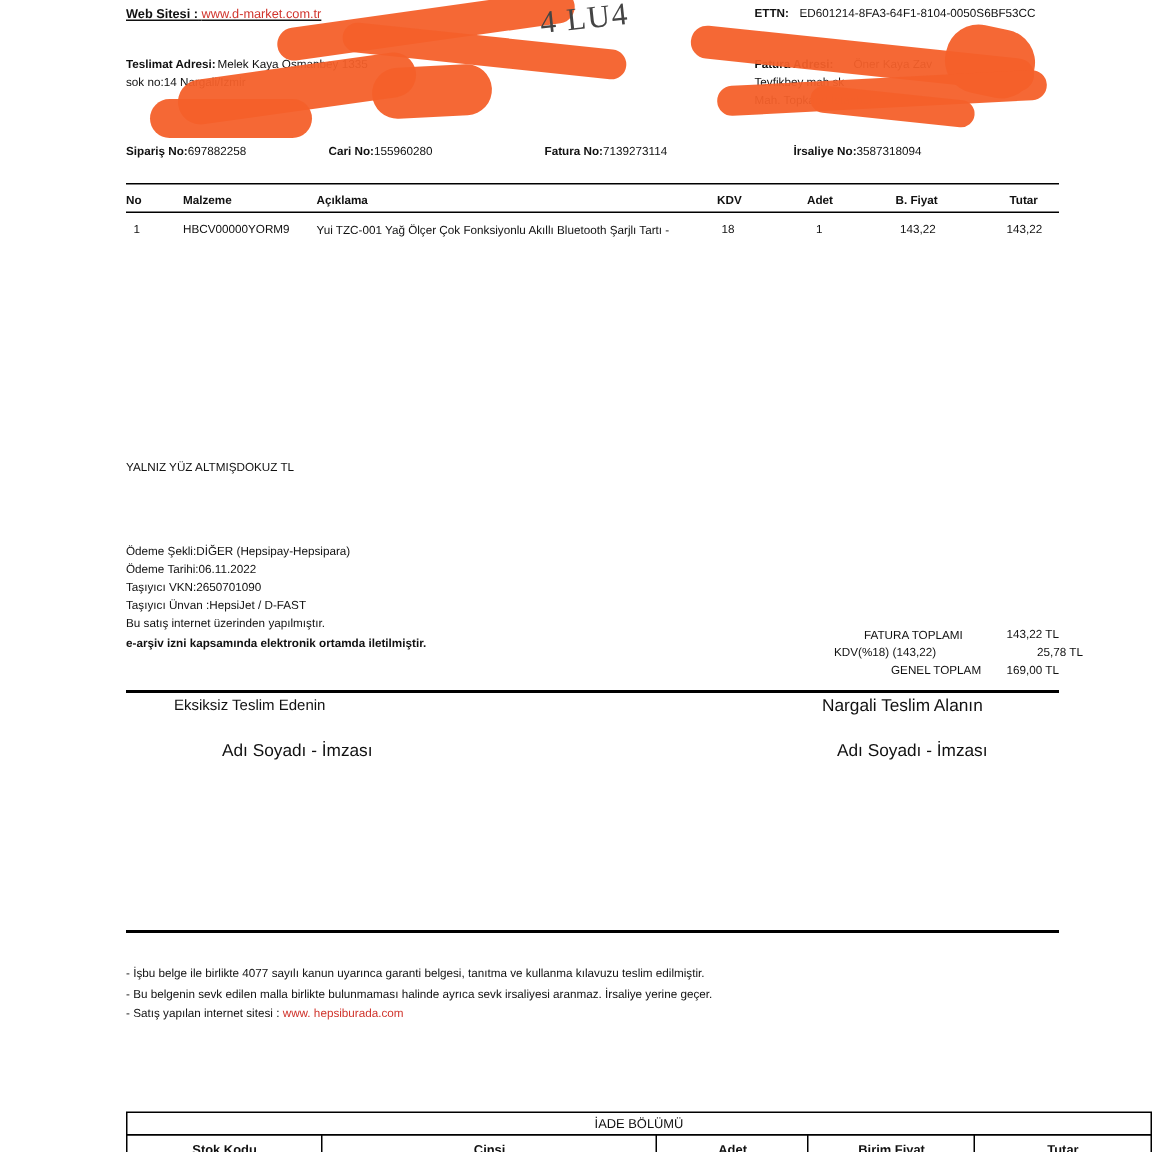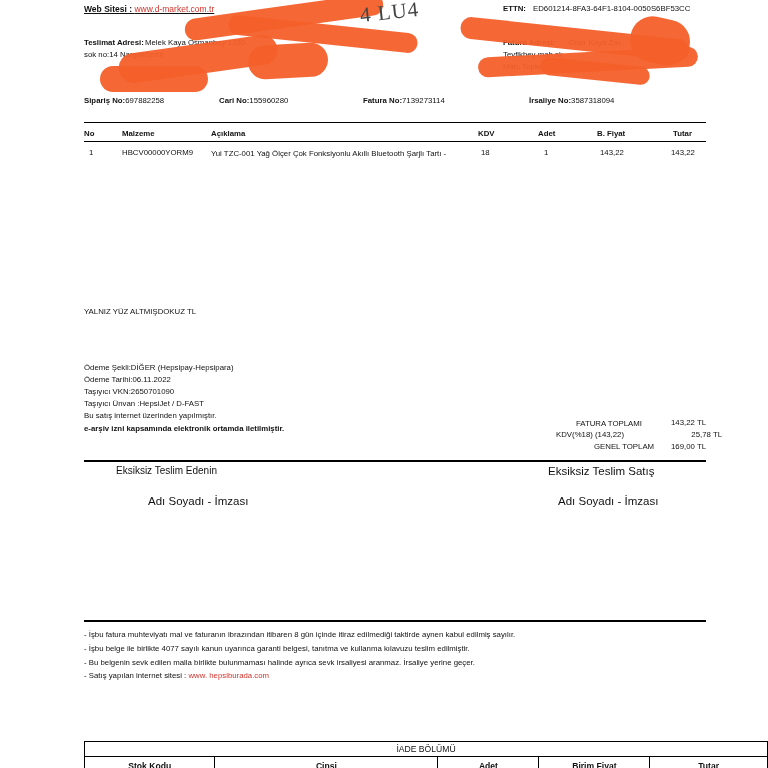--- a/index.html
+++ b/index.html
@@ -121,28 +121,27 @@
 
   <div class="abs tiny" style="left:556px;top:430px;">KDV(%18) (143,22)</div>
   <div class="abs tiny" style="left:676px;top:430px;width:46px;text-align:right;">25,78 TL</div>
 
   <div class="abs tiny" style="left:594px;top:442px;">GENEL TOPLAM</div>
   <div class="abs tiny" style="left:660px;top:442px;width:46px;text-align:right;">169,00 TL</div>
 
   <div class="hr2" style="left:84px;top:460px;width:622px;"></div>
 
   <div class="abs" style="left:116px;top:465px;font-size:10px;">Eksiksiz  Teslim  Edenin</div>
-  <div class="abs" style="left:548px;top:465px;font-size:11.5px;">Eksiksiz  Teslim  Satış</div>
+  <div class="abs" style="left:548px;top:465px;font-size:11.5px;">Nargali  Teslim  Alanın</div>
 
   <div class="abs" style="left:148px;top:495px;font-size:11.5px;">Adı Soyadı - İmzası</div>
   <div class="abs" style="left:558px;top:495px;font-size:11.5px;">Adı Soyadı - İmzası</div>
 
   <div class="hr2" style="left:84px;top:620px;width:622px;"></div>
 
-  <div class="abs tiny" style="left:84px;top:630px;">- İşbu fatura muhteviyatı mal ve faturanın ibrazından itibaren 8 gün içinde itiraz edilmediği taktirde aynen kabul edilmiş sayılır.</div>
   <div class="abs tiny" style="left:84px;top:644px;">- İşbu belge ile birlikte 4077 sayılı kanun uyarınca garanti belgesi, tanıtma ve kullanma kılavuzu teslim edilmiştir.</div>
   <div class="abs tiny" style="left:84px;top:658px;">- Bu belgenin sevk edilen malla birlikte bulunmaması halinde ayrıca sevk irsaliyesi aranmaz. İrsaliye yerine geçer.</div>
   <div class="abs tiny" style="left:84px;top:671px;">
     <span>- Satış yapılan internet sitesi : </span><span class="link">www. hepsiburada.com</span>
   </div>
 
   <div class="abs iade-title" style="left:84px;top:741px;width:682px;line-height:14px;">İADE BÖLÜMÜ</div>
 
   <table class="iade" style="top:756px;">
     <tbody>

